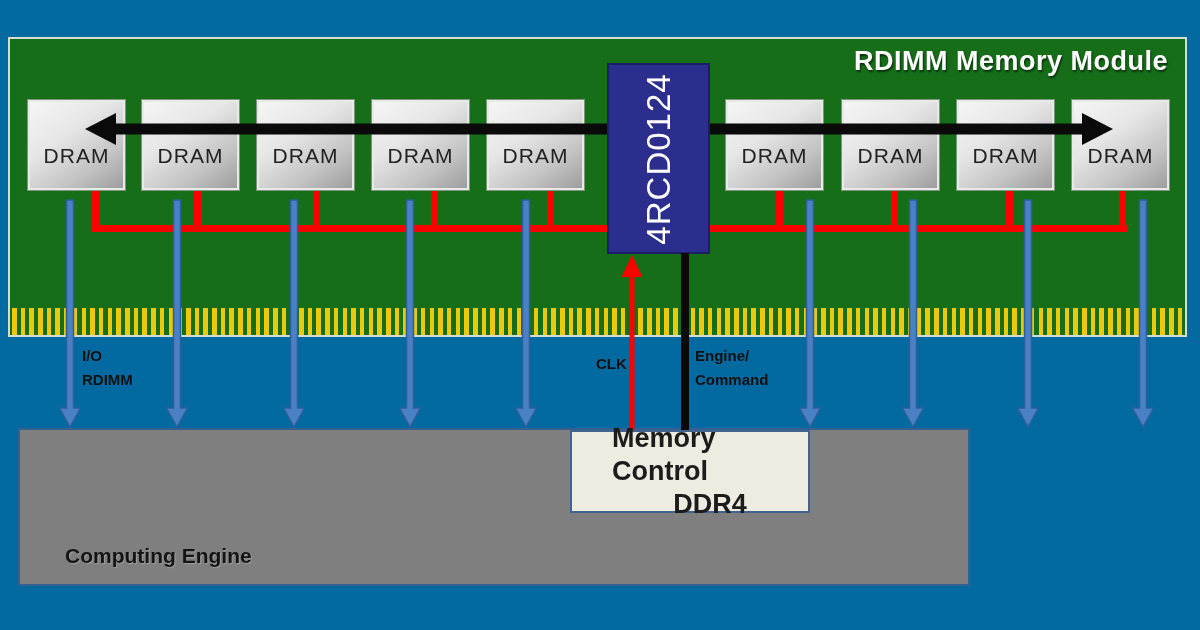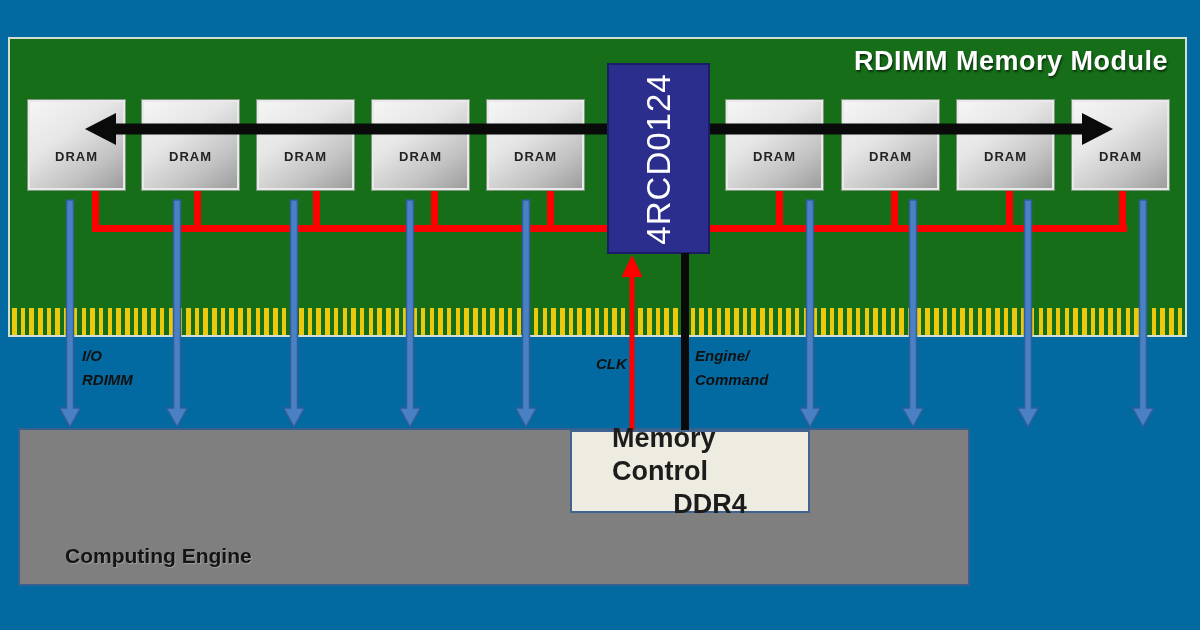--- a/index.html
+++ b/index.html
@@ -24,21 +24,21 @@
   }
   
   .dram{
     position:absolute;top:100px;width:97px;height:90px;z-index:3;
     background:linear-gradient(145deg,#f5f5f5 0%,#e6e6e6 38%,#c3c3c3 72%,#9d9d9d 100%);
     border:2px solid #e9e9e9;box-sizing:border-box;
     display:flex;align-items:center;justify-content:center;
     box-shadow:0 0 0 1px #7c967c;
   }
   .dram-label{
-    font-size:13px;font-weight:bold;color:#222222;letter-spacing:1px;margin-top:22px;
+    font-size:21px;font-weight:normal;color:#222222;letter-spacing:1px;margin-top:22px;
   }
   
   .bus-h{position:absolute;left:92px;top:225px;width:1035px;height:7px;background:#fe0000;z-index:3;}
   .stub{position:absolute;top:190px;width:7px;height:42px;background:#fe0000;z-index:3;}
   
   .rcd{
     position:absolute;left:607px;top:63px;width:103px;height:191px;z-index:5;
     background:#2b2e8c;border:2px solid #1b1e66;box-sizing:border-box;
     display:flex;align-items:center;justify-content:center;
   }
@@ -58,21 +58,21 @@
     text-shadow:1px 1px 1px rgba(255,255,255,.25);
   }
   
   .mcontrol{
     position:absolute;left:570px;top:430px;width:240px;height:83px;z-index:7;
     background:#eeece1;border:2px solid #41638f;box-sizing:border-box;
     display:flex;flex-direction:column;align-items:center;justify-content:center;padding-left:40px;
   }
   .mcontrol-line{font-size:27px;font-weight:600;color:#1c1c1c;line-height:33px;}
   
-  .siglabel{position:absolute;z-index:8;font-size:15px;font-weight:bold;color:#111111;line-height:24px;font-style:italic;}
+  .siglabel{position:absolute;z-index:8;font-size:15px;font-weight:bold;color:#111111;line-height:24px;}
 </style>
 </head>
 <body>
 
 <div class="canvas">
 
   <div class="board"></div>
   <div class="pins"></div>
   <div class="title">RDIMM Memory Module</div>
 

